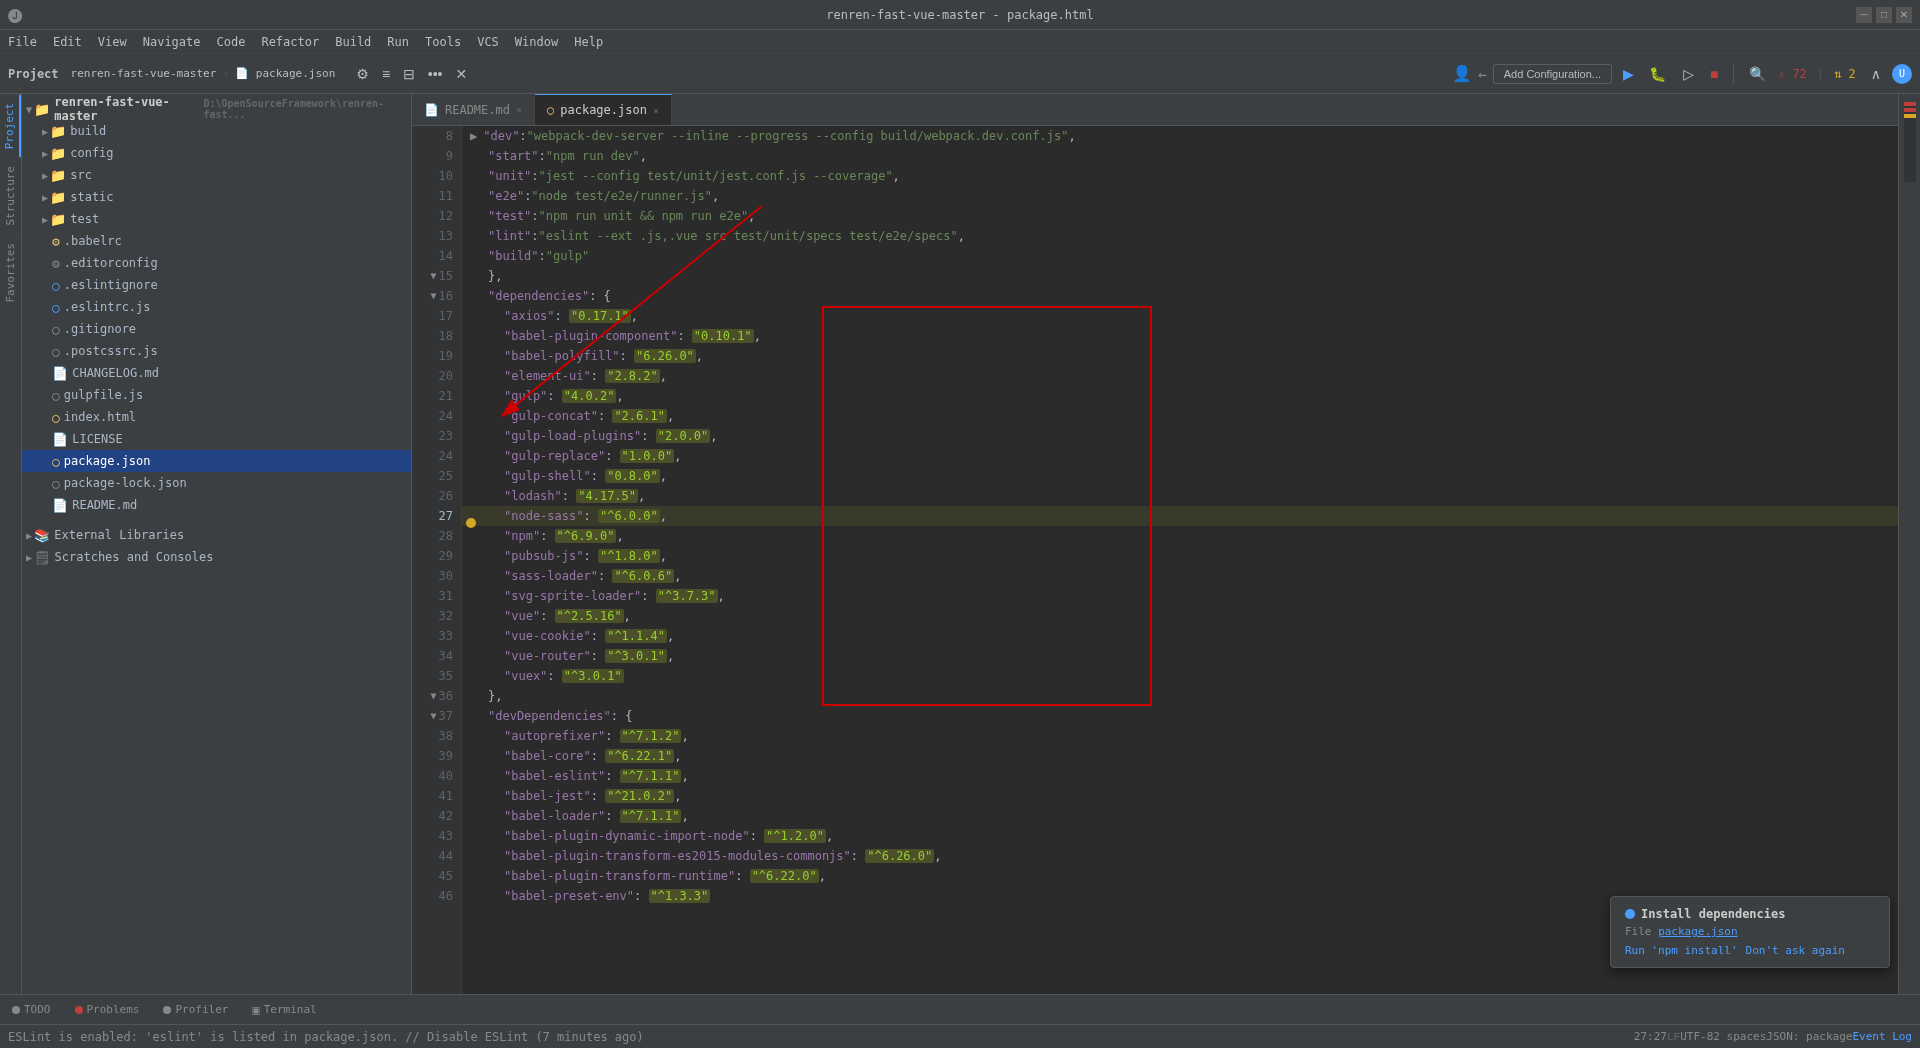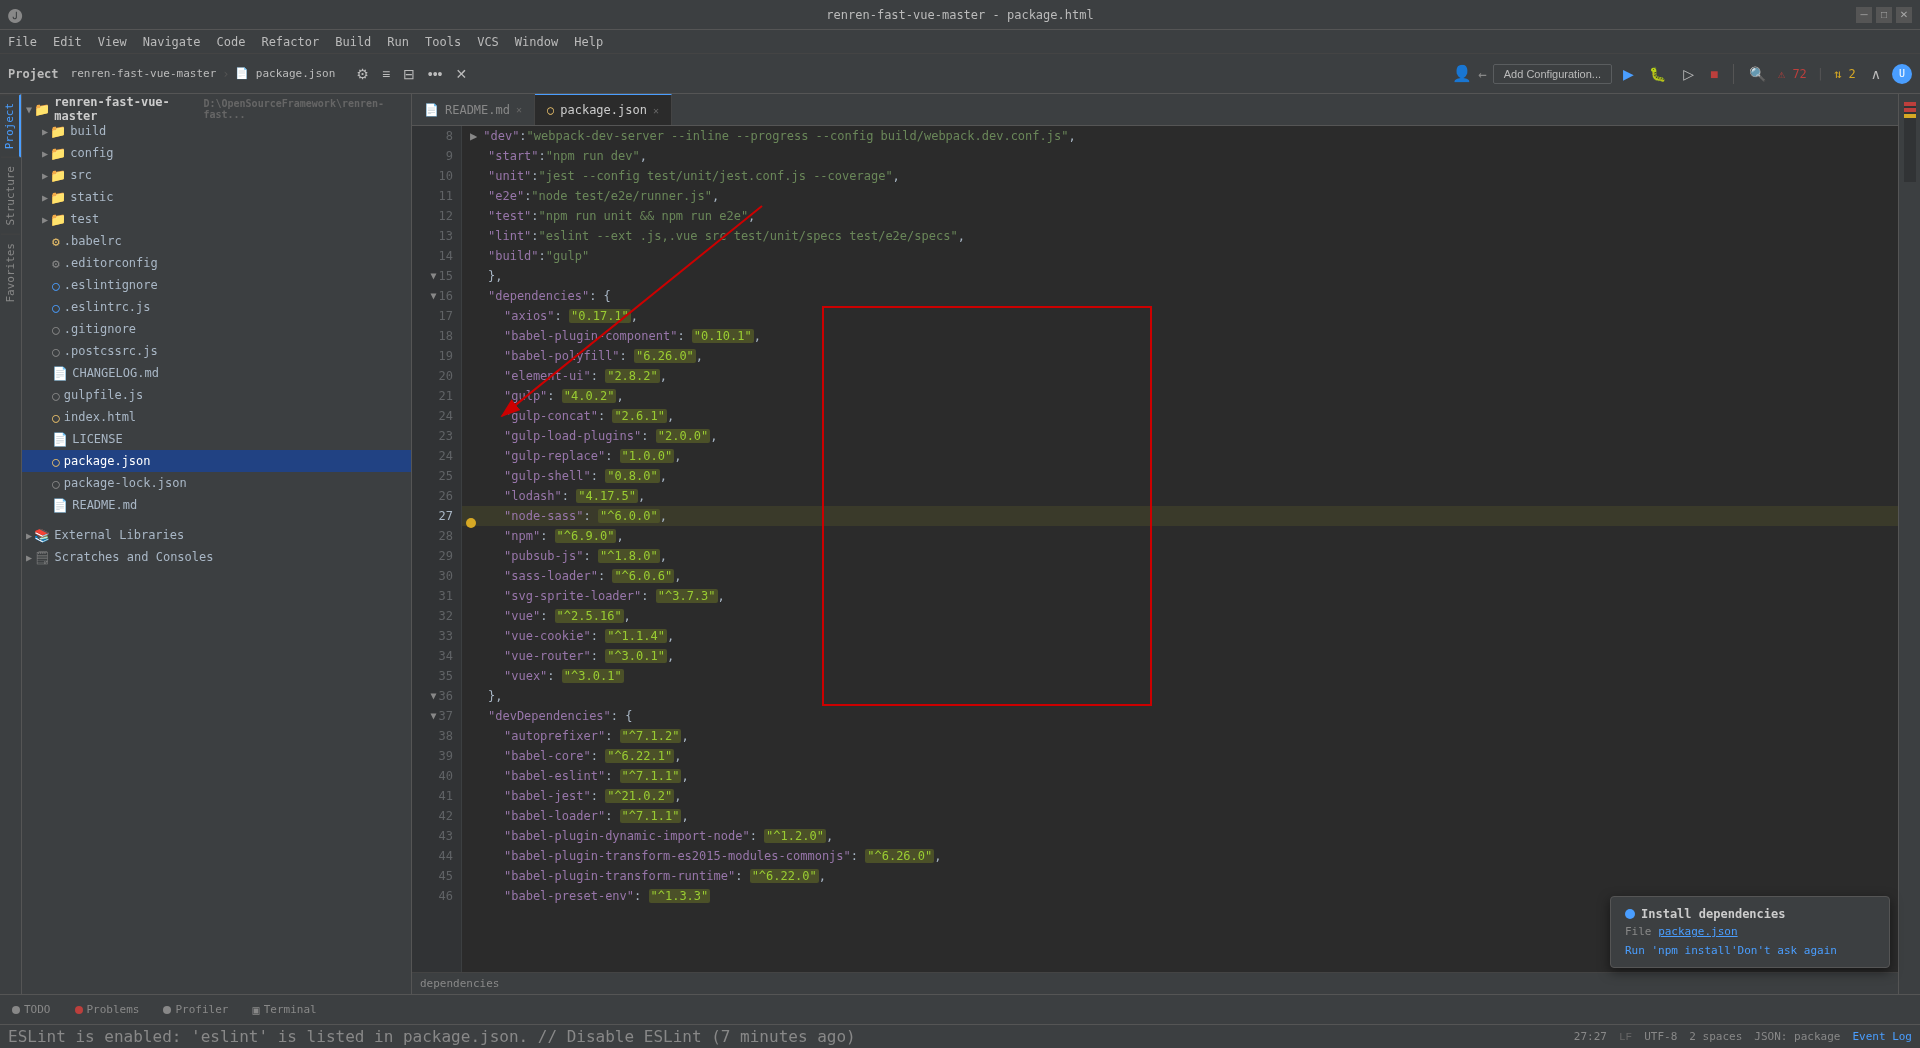--- a/index.html
+++ b/index.html
@@ -273,21 +273,20 @@
       color: #888;
     }
     .status-left {
       display: flex;
       align-items: center;
       gap: 12px;
     }
     .status-right {
       display: flex;
       align-items: center;
-      gap: 12px;
     }
 
     
     #bottom-tabs {
       background: #3c3f41;
       height: 30px;
       display: flex;
       align-items: center;
       border-top: 1px solid #555;
     }
@@ -331,21 +330,21 @@
     .notif-header {
       display: flex;
       align-items: center;
       gap: 6px;
       margin-bottom: 4px;
     }
     .notif-dot { width: 10px; height: 10px; border-radius: 50%; background: #4a9eff; }
     .notif-title { font-size: 12px; color: #ccc; font-weight: bold; }
     .notif-body { font-size: 11px; color: #888; margin-bottom: 6px; }
     .notif-link { color: #4a9eff; text-decoration: underline; cursor: pointer; }
-    .notif-actions { display: flex; }
+    .notif-actions { display: flex; gap: 8px; }
     .notif-action { color: #4a9eff; font-size: 11px; cursor: pointer; }
 
     
     .error-count { color: #bc3f3c; }
     .warn-count { color: #d6a825; }
 
     
     ::-webkit-scrollbar { width: 8px; height: 8px; }
     ::-webkit-scrollbar-track { background: #3c3f41; }
     ::-webkit-scrollbar-thumb { background: #555; }
@@ -799,23 +798,20 @@
           <marker id="arrowhead" markerWidth="10" markerHeight="7" refX="9" refY="3.5" orient="auto">
             <polygon points="0 0, 10 3.5, 0 7" fill="#cc0000"></polygon>
           </marker>
         </defs>
 
         <line x1="350" y1="80" x2="90" y2="290" stroke="#cc0000" stroke-width="2" marker-end="url(#arrowhead)"></line>
       </svg>
 
     </div>
 
-    <div style="background:#3c3f41;height:22px;display:flex;align-items:center;padding:0 8px;border-top:1px solid #444;font-size:11px;color:#888;">
-      <span>dependencies</span>
-    </div>
   </div>
 
   <div id="right-side-tabs">
     <div style="height:80px;width:12px;background:#313335;position:relative;margin:4px auto;">
       <div style="height:4px;background:#bc3f3c;width:100%;margin-bottom:2px;"></div>
       <div style="height:4px;background:#bc3f3c;width:100%;margin-bottom:2px;"></div>
       <div style="height:4px;background:#d6a825;width:100%;margin-bottom:2px;"></div>
     </div>
   </div>
 
@@ -835,21 +831,21 @@
     <span>Profiler</span>
   </div>
   <div class="bottom-tab">
     <span style="font-size:12px;">▣</span>
     <span>Terminal</span>
   </div>
 </div>
 
 <div id="status-bar">
   <div class="status-left">
-    <span style="color:#888;font-size:16px;">ESLint is enabled: 'eslint' is listed in package.json. // Disable ESLint (7 minutes ago)</span>
+    <span style="color:#888;font-size:12px;">ESLint is enabled: 'eslint' is listed in package.json. // Disable ESLint (7 minutes ago)</span>
   </div>
   <div class="status-right">
     <span style="cursor:pointer;">27:27</span>
     <span style="color:#666;font-family:Liberation Mono, monospace;">LF</span>
     <span style="cursor:pointer;">UTF-8</span>
     <span style="cursor:pointer;">2 spaces</span>
     <span style="cursor:pointer;">JSON: package</span>
     <span style="cursor:pointer;color:#4a9eff;">Event Log</span>
   </div>
 </div>

